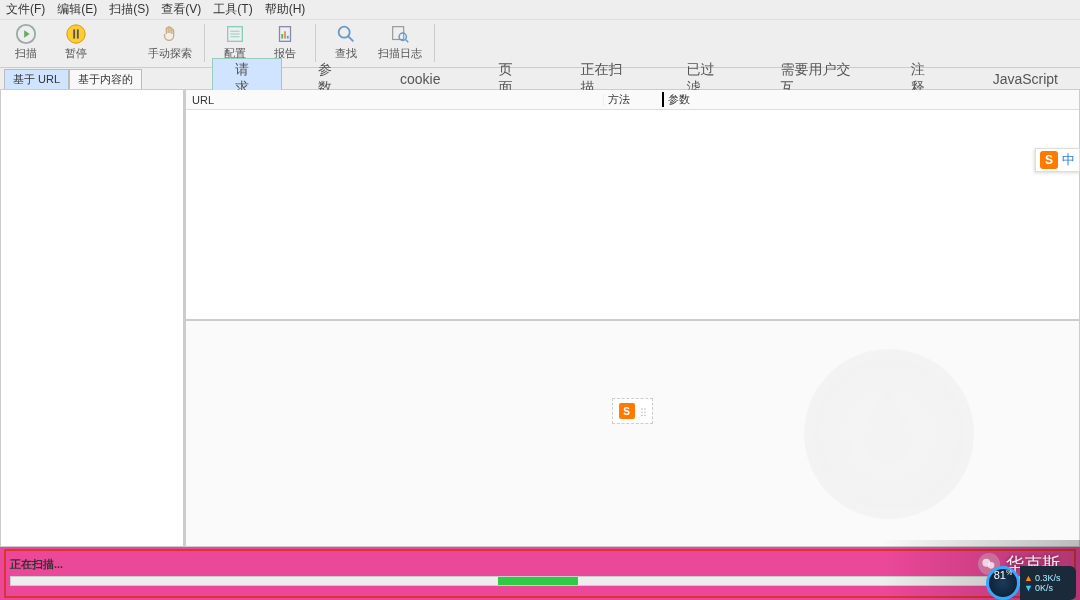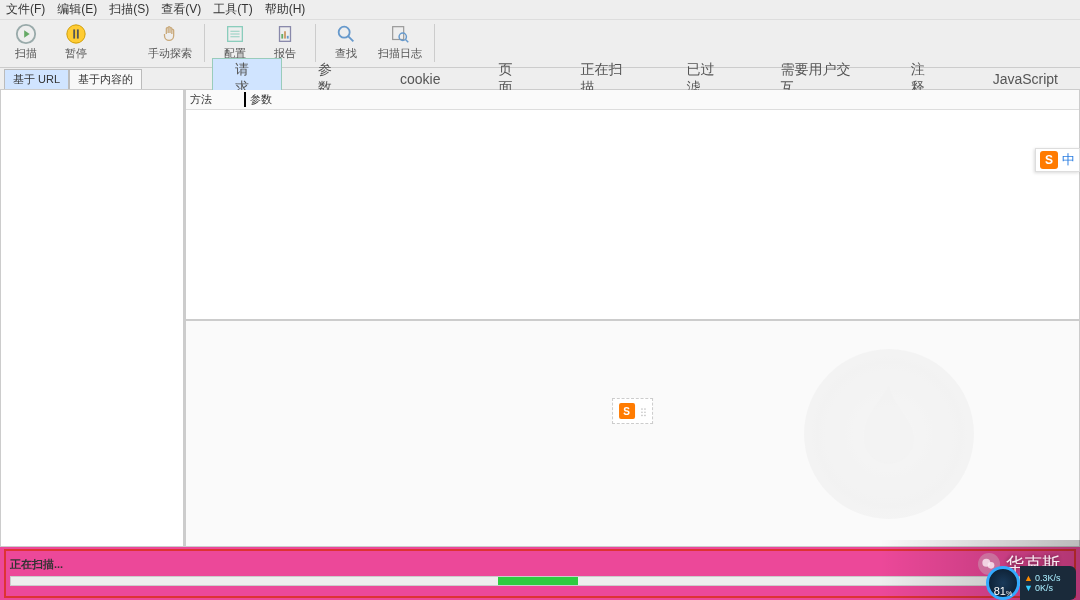--- a/index.html
+++ b/index.html
@@ -54,21 +54,21 @@
 
 
 .sogou-float { position: absolute; right: 0; top: 148px; background: #fff; border: 1px solid #ddd; box-shadow: -1px 1px 3px rgba(0,0,0,0.15); padding: 2px 4px; display: flex; align-items: center; gap: 4px; }
 .sogou-float .s-icon { width: 18px; height: 18px; background: #ff7b00; border-radius: 3px; color: #fff; font-weight: bold; display: flex; align-items: center; justify-content: center; font-size: 12px; }
 .sogou-float .cn { color: #2a7de1; font-size: 13px; }
 
 .watermark { position: absolute; right: 20px; bottom: 24px; color: #fff; font-size: 18px; display: flex; align-items: center; gap: 6px; opacity: 0.9; text-shadow: 0 0 4px rgba(0,0,0,0.6); }
 .watermark .wicon { width: 22px; height: 22px; border-radius: 50%; background: rgba(200,200,200,0.4); display: flex; align-items: center; justify-content: center; font-size: 13px; }
 
 .speedwidget { position: absolute; right: 4px; bottom: 0; width: 90px; height: 34px; display: flex; }
-.speedwidget .dial { width: 34px; height: 34px; border-radius: 50%; background: radial-gradient(circle, #1a3a5a 0%, #0a1a2a 100%); border: 3px solid #3af; color: #fff; display: flex; align-items: flex-end; justify-content: center; font-size: 11px; }
+.speedwidget .dial { width: 34px; height: 34px; border-radius: 50%; background: radial-gradient(circle, #1a3a5a 0%, #0a1a2a 100%); border: 3px solid #3af; color: #fff; display: flex; align-items: flex-start; justify-content: center; font-size: 11px; }
 .speedwidget .bars { flex: 1; display: flex; flex-direction: column; justify-content: center; padding-left: 4px; font-size: 9px; color: #aef; background: #1a2a3a; border-radius: 0 6px 6px 0; }
 .speedwidget .bars .b { display: flex; align-items: center; gap: 2px; }
 .speedwidget .aup { color: #ff8c00; }
 .speedwidget .adn { color: #3cf; }
 
 .overlay-dark { position: absolute; right: 0; bottom: 0; width: 200px; height: 60px; background: linear-gradient(to left, rgba(0,0,0,0.25), rgba(0,0,0,0)); pointer-events: none; }
 </style>
 </head>
 <body>
 
@@ -173,20 +173,21 @@
       <span class="rtab">注释</span>
       <span class="rtab">JavaScript</span>
     </div>
   </div>
 
   <div class="main">
     <div class="leftpanel"></div>
     <div class="rightarea">
       <div class="tablewrap">
         <div class="thead">
+          <div class="col-url">URL</div>
           <div class="col-method">方法</div>
           <div class="col-params">参数</div>
         </div>
         <div class="tbody"></div>
       </div>
       <div class="detail">
         <div class="flame">
           <svg width="120" height="120" viewBox="0 0 24 24">
               <path d="M12 2 C10 6 7 8 7 13 a5 5 0 0 0 10 0 C17 9 13 7 12 2 Z" fill="#e6e6e6"></path>
             </svg>

